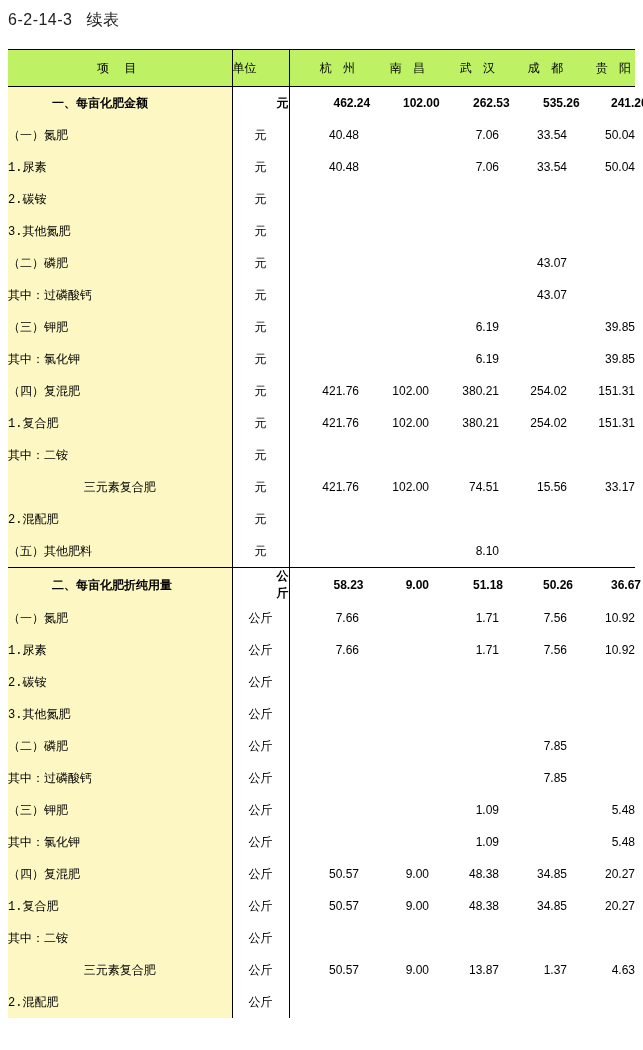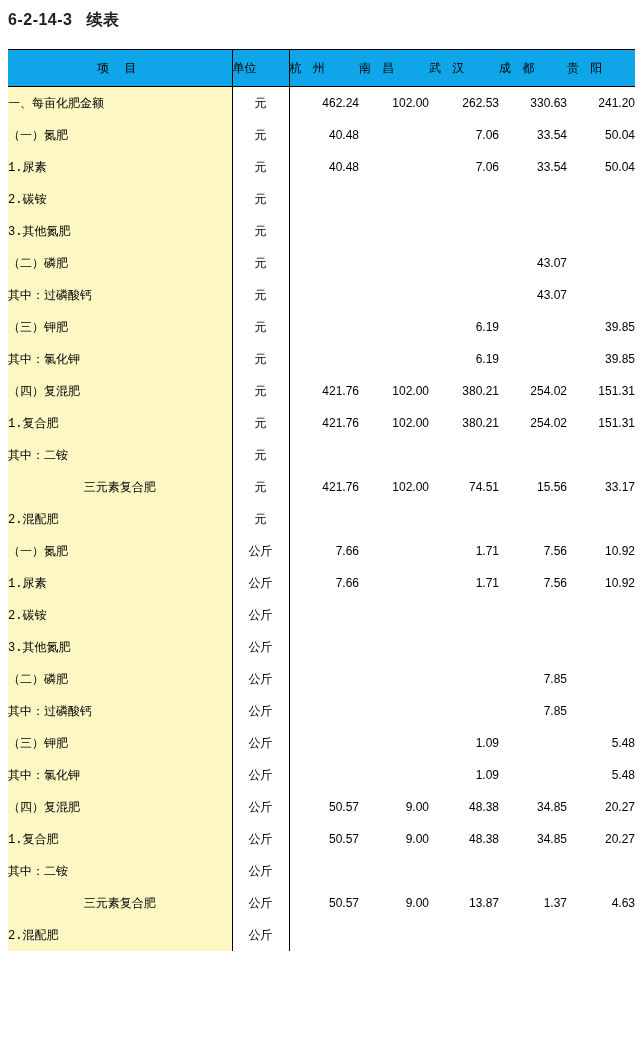--- a/index.html
+++ b/index.html
@@ -16,21 +16,21 @@
   }
   .page {
     position: relative;
     width: 643px;
     height: 1050px;
     box-sizing: border-box;
   }
   .doc-title {
     padding: 10px 0 0 8px;
     font-size: 16px;
-    font-weight: bold;
+    font-weight: normal;
     letter-spacing: 0.5px;
     color: #222;
   }
   .doc-title .code {
     font-family: "Liberation Sans", sans-serif;
   }
   .doc-title .sub {
     margin-left: 14px;
   }
   table.main {
@@ -39,38 +39,38 @@
     margin: 18px 0 0 8px;
     table-layout: fixed;
   }
   table.main th, table.main td {
     font-size: 12px;
     padding: 0;
     vertical-align: middle;
   }
   
   thead th {
-    background: #0ea5e9;
+    background: #bef264;
     height: 36px;
     font-weight: normal;
     font-size: 12.5px;
     border-top: 1.6px solid #000;
     border-bottom: 1.6px solid #000;
   }
   th.h-item {
     text-align: center;
     letter-spacing: 6px;
     border-right: 1.6px solid #000;
   }
   th.h-unit {
     text-align: left;
     border-right: 1.6px solid #000;
   }
   th.h-city {
-    text-align: left;
+    text-align: right;
     letter-spacing: 4px;
   }
   
   td.item {
     background: #fdf7c3;
     border-right: 1.6px solid #000;
     height: 32px;
     white-space: nowrap;
     font-size: 12.5px;
   }
@@ -80,21 +80,21 @@
     text-align: center;
     font-size: 12.5px;
   }
   td.val {
     background: #ffffff;
     text-align: right;
     padding-right: 14px;
     font-size: 12.5px;
     font-family: "Liberation Sans", sans-serif;
   }
-  tr.bold td { font-weight: normal; }
+  tr.bold td { font-weight: bold; padding-left: 44px; }
   tr.section-top td {
     border-top: 1.6px solid #000;
   }
   .ind0 { padding-left: 6px; }
   .ind1 { padding-left: 26px; }
   .ind2 { padding-left: 46px; font-family: Liberation Mono, monospace; }
   .ind3 { padding-left: 66px; }
   .ind4 { padding-left: 86px; text-align: center; }
 </style>
 </head>
@@ -127,21 +127,21 @@
         <th class="h-city">贵 阳</th>
       </tr>
     </thead>
     <tbody id="tbody">
         <tr class=" bold section-top">
           <td class="item ind0">一、每亩化肥金额</td>
           <td class="unit">元</td>
           <td class="val">462.24</td>
           <td class="val">102.00</td>
           <td class="val">262.53</td>
-          <td class="val">330.63</td>
+          <td class="val">535.26</td>
           <td class="val">241.20</td>
         </tr>
         <tr>
           <td class="item ind1">（一）氮肥</td>
           <td class="unit">元</td>
           <td class="val">40.48</td>
           <td class="val"></td>
           <td class="val">7.06</td>
           <td class="val">33.54</td>
           <td class="val">50.04</td>
@@ -248,20 +248,38 @@
         <tr>
           <td class="item ind2">2.混配肥</td>
           <td class="unit">元</td>
           <td class="val"></td>
           <td class="val"></td>
           <td class="val"></td>
           <td class="val"></td>
           <td class="val"></td>
         </tr>
         <tr>
+          <td class="item ind1">（五）其他肥料</td>
+          <td class="unit">元</td>
+          <td class="val"></td>
+          <td class="val"></td>
+          <td class="val">8.10</td>
+          <td class="val"></td>
+          <td class="val"></td>
+        </tr>
+        <tr class=" bold section-top">
+          <td class="item ind0">二、每亩化肥折纯用量</td>
+          <td class="unit">公斤</td>
+          <td class="val">58.23</td>
+          <td class="val">9.00</td>
+          <td class="val">51.18</td>
+          <td class="val">50.26</td>
+          <td class="val">36.67</td>
+        </tr>
+        <tr>
           <td class="item ind1">（一）氮肥</td>
           <td class="unit">公斤</td>
           <td class="val">7.66</td>
           <td class="val"></td>
           <td class="val">1.71</td>
           <td class="val">7.56</td>
           <td class="val">10.92</td>
         </tr>
         <tr>
           <td class="item ind2">1.尿素</td>

